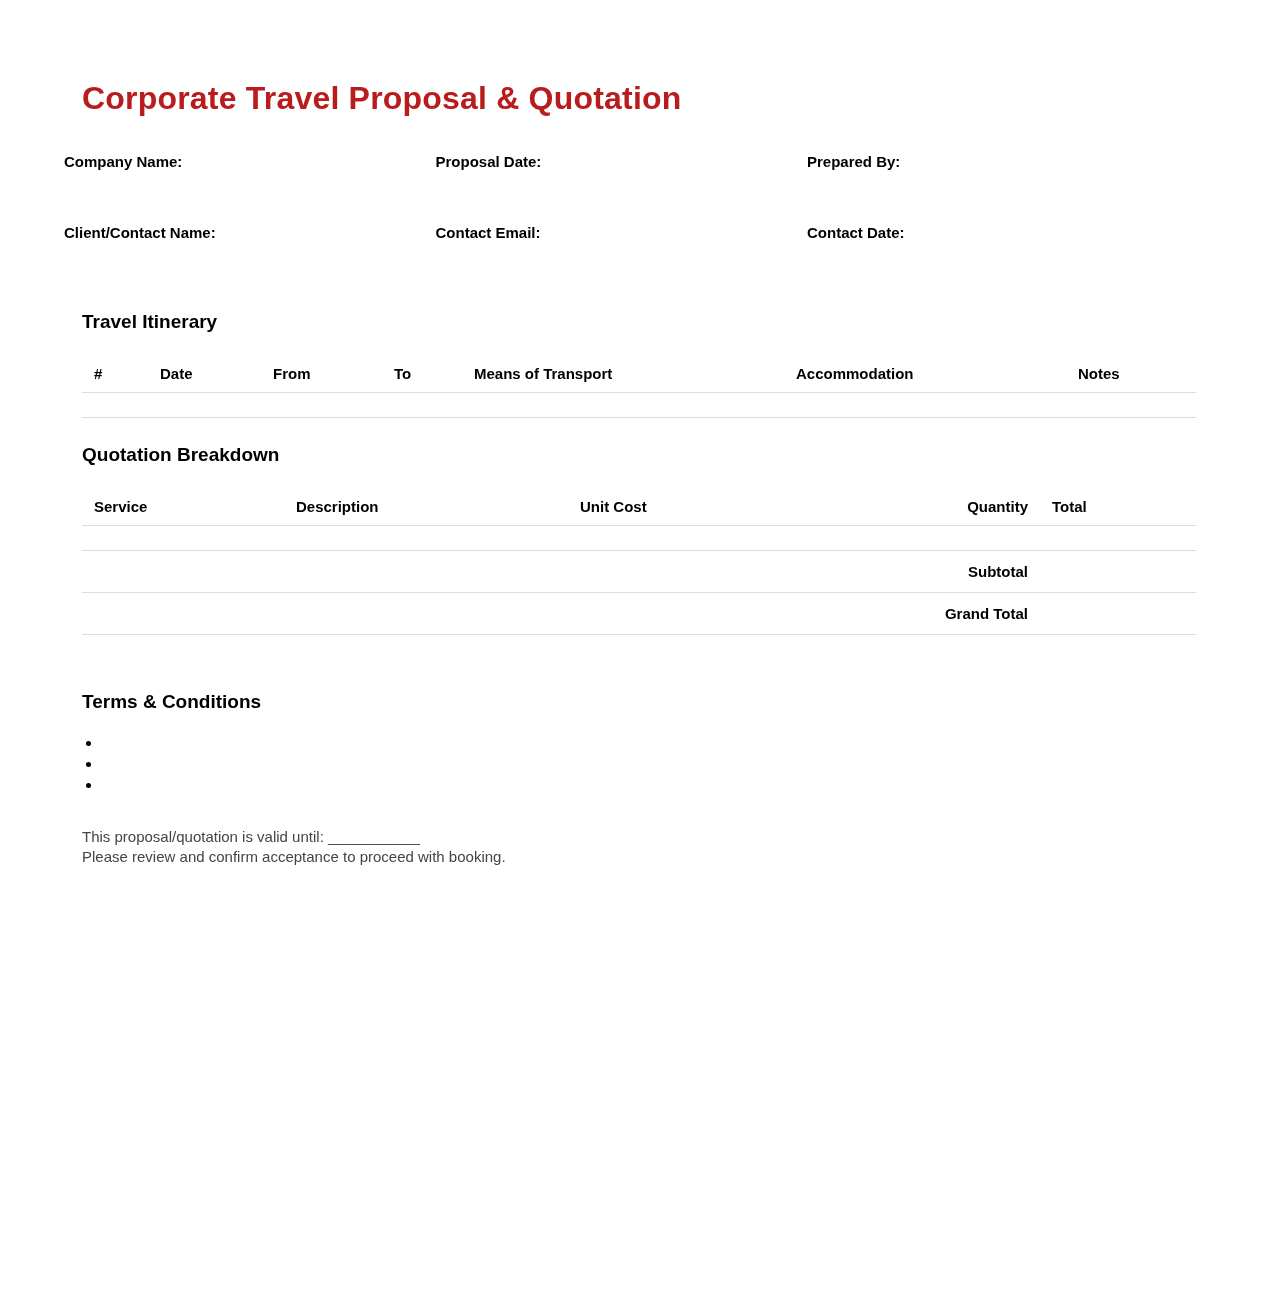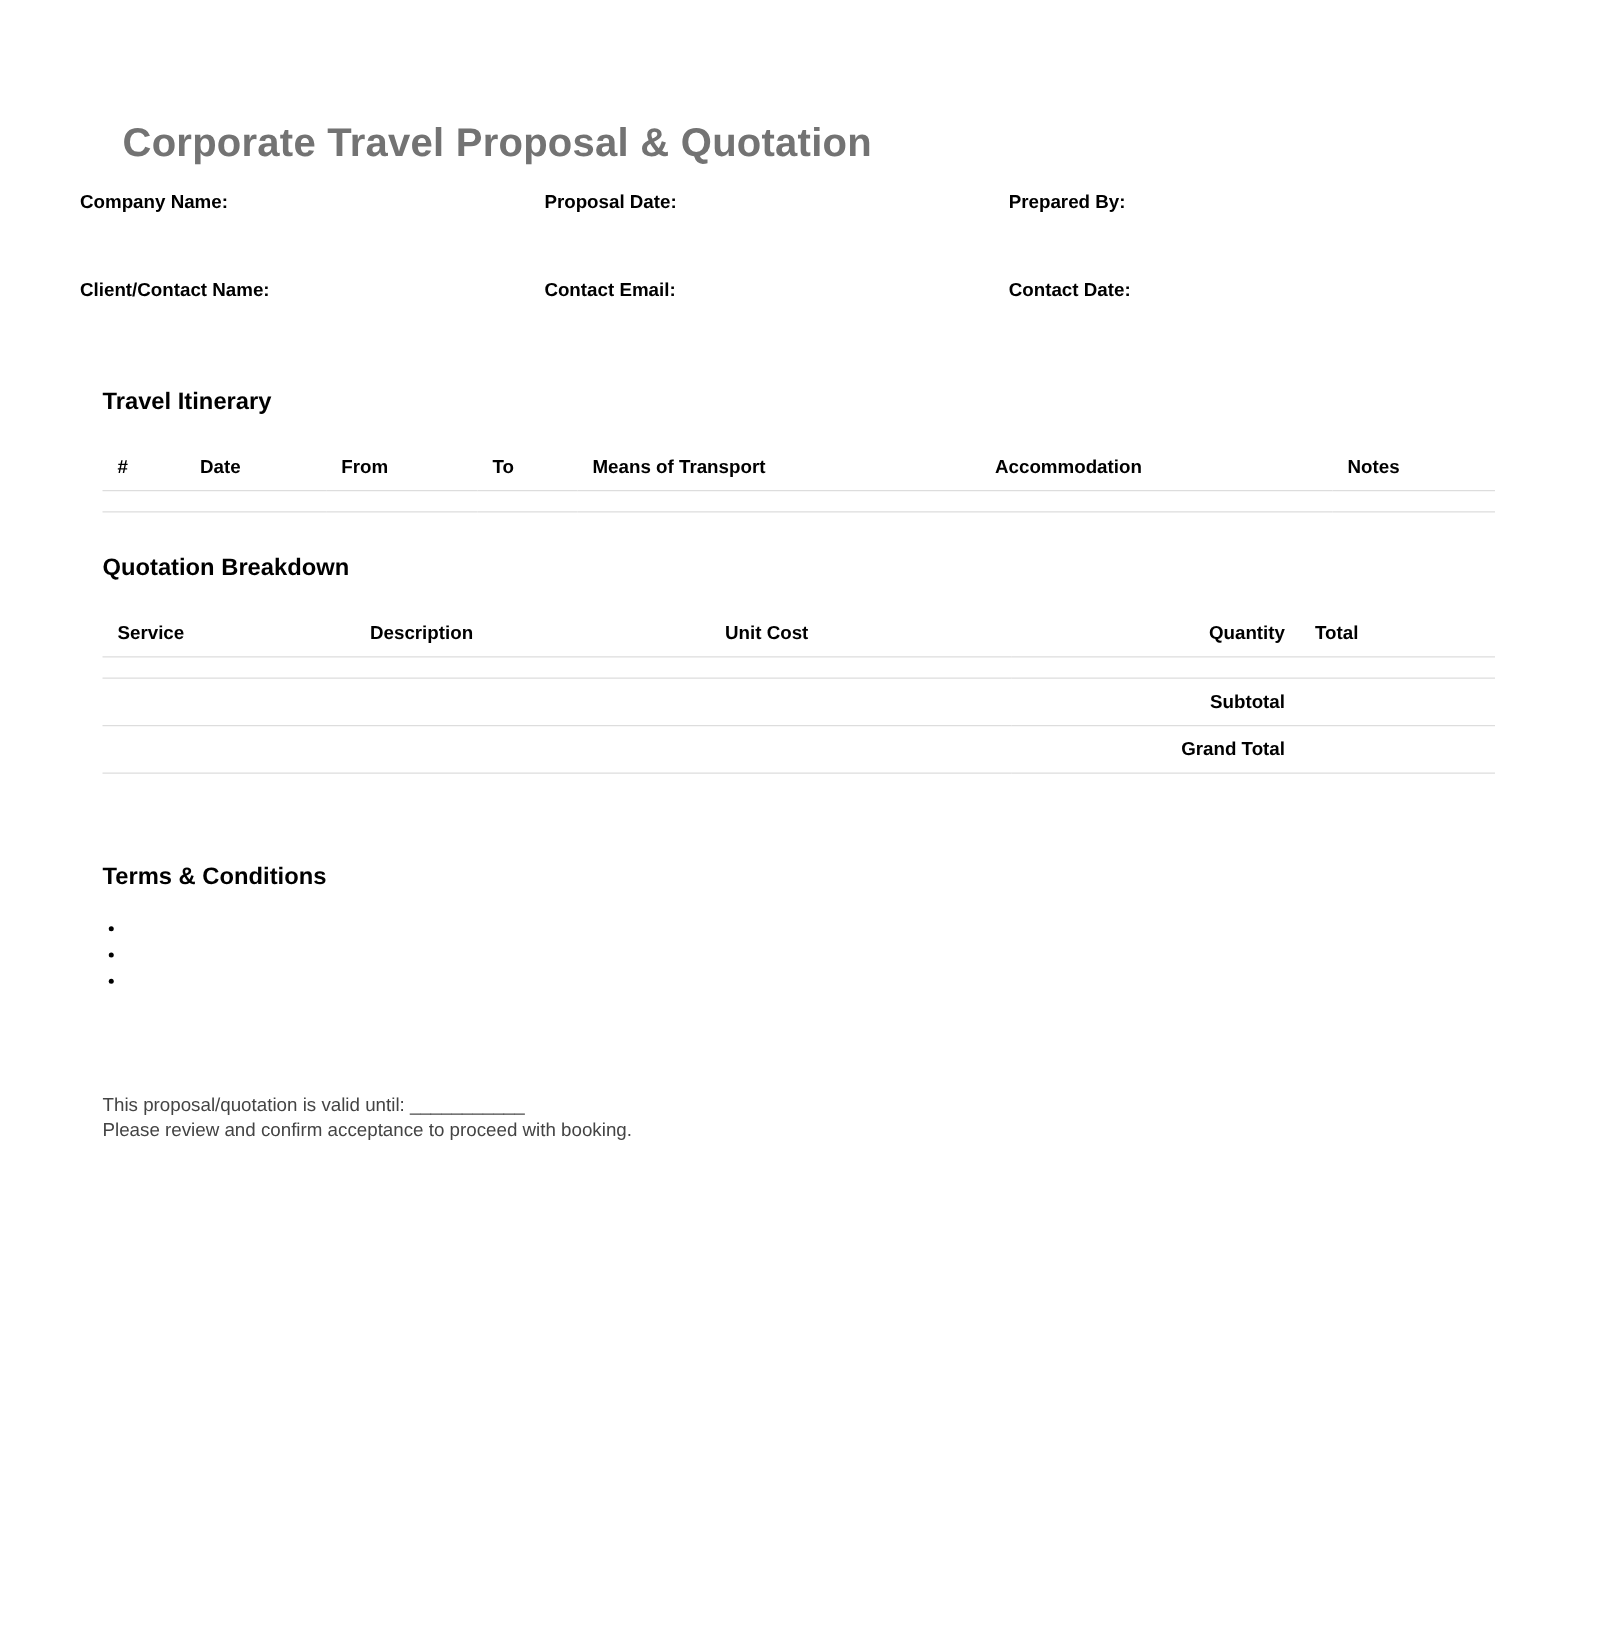--- a/index.html
+++ b/index.html
@@ -8,28 +8,28 @@
       width: 1278px;
       height: 1300px;
       font-family: "Liberation Sans", "DejaVu Sans", sans-serif;
       color: #000;
     }
     .page {
       position: relative;
       padding: 0 82px;
     }
     h1 {
-      margin: 16px;
+      margin: 0;
       position: absolute;
       top: 80px;
       left: 82px;
       font-size: 32px;
       font-weight: 600;
       letter-spacing: 0.2px;
-      color: #737373;
+      color: #b91c1c;
     }
     .info-grid {
       position: absolute;
       top: 153px;
       left: 64px;
       width: 1114px;
       display: grid;
       grid-template-columns: 371.5px 371.5px 371px;
       row-gap: 53px;
     }
@@ -54,21 +54,21 @@
       font-size: 15px;
     }
     th {
       font-weight: 600;
       text-align: left;
       padding: 0 12px;
       height: 36px;
       border-bottom: 1px solid #dddddd;
     }
     td {
-      padding: 2px 12px;
+      padding: 12px 12px;
       border-bottom: 1px solid #dddddd;
     }
     .empty-row td { height: 17px; }
     .sum-row td { height: 38px; }
     .sum-label { text-align: right; font-weight: 600; }
     .sum-label.normal { font-weight: 400; }
     ul.terms {
       position: absolute;
       top: 732px;
       left: 82px;
@@ -78,21 +78,20 @@
       font-size: 15px;
     }
     ul.terms li { height: 21px; line-height: 21px; }
     .footer-note {
       position: absolute;
       top: 827px;
       left: 82px;
       font-size: 15px;
       line-height: 20px;
       color: #444444;
-      margin-top: 48px;
     }
   </style>
 </head>
 <body>
 
 <div class="page">
 
   <h1>Corporate Travel Proposal &amp; Quotation</h1>
 
   <div class="info-grid">

